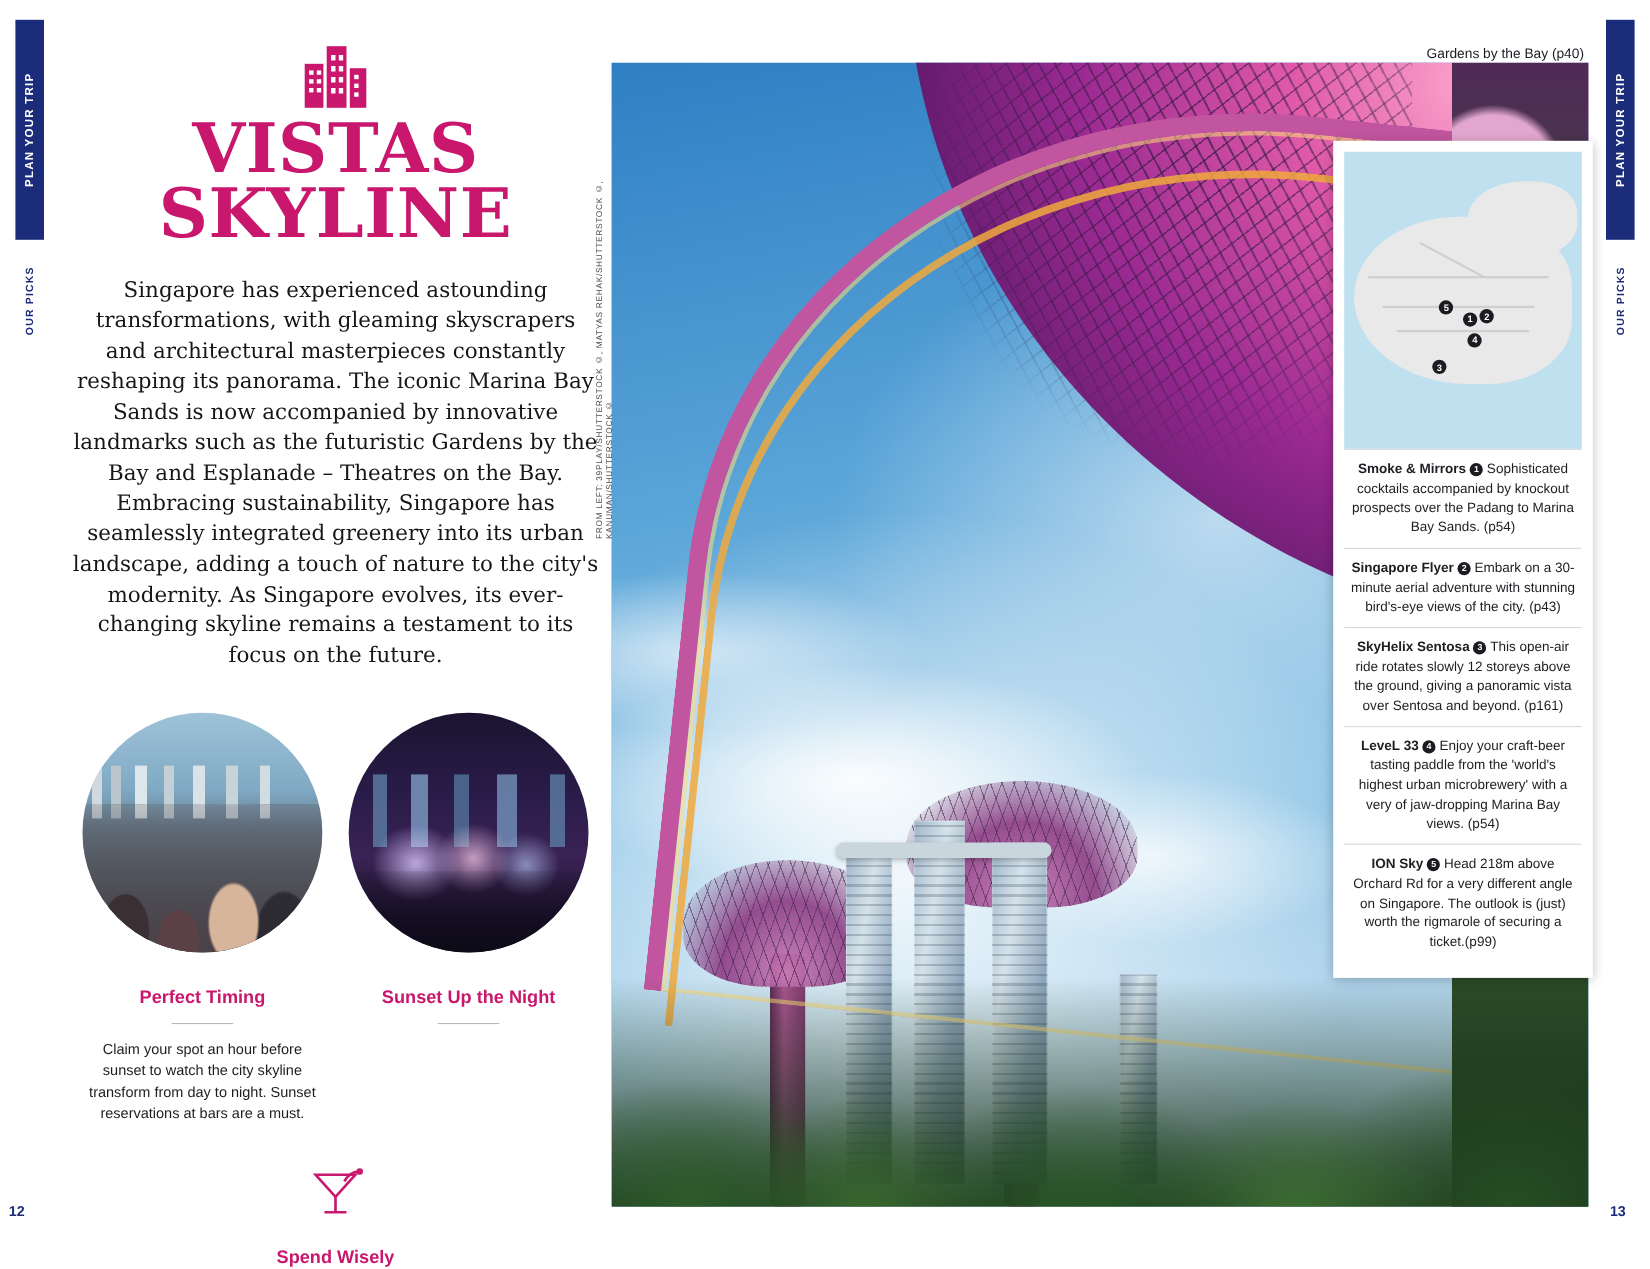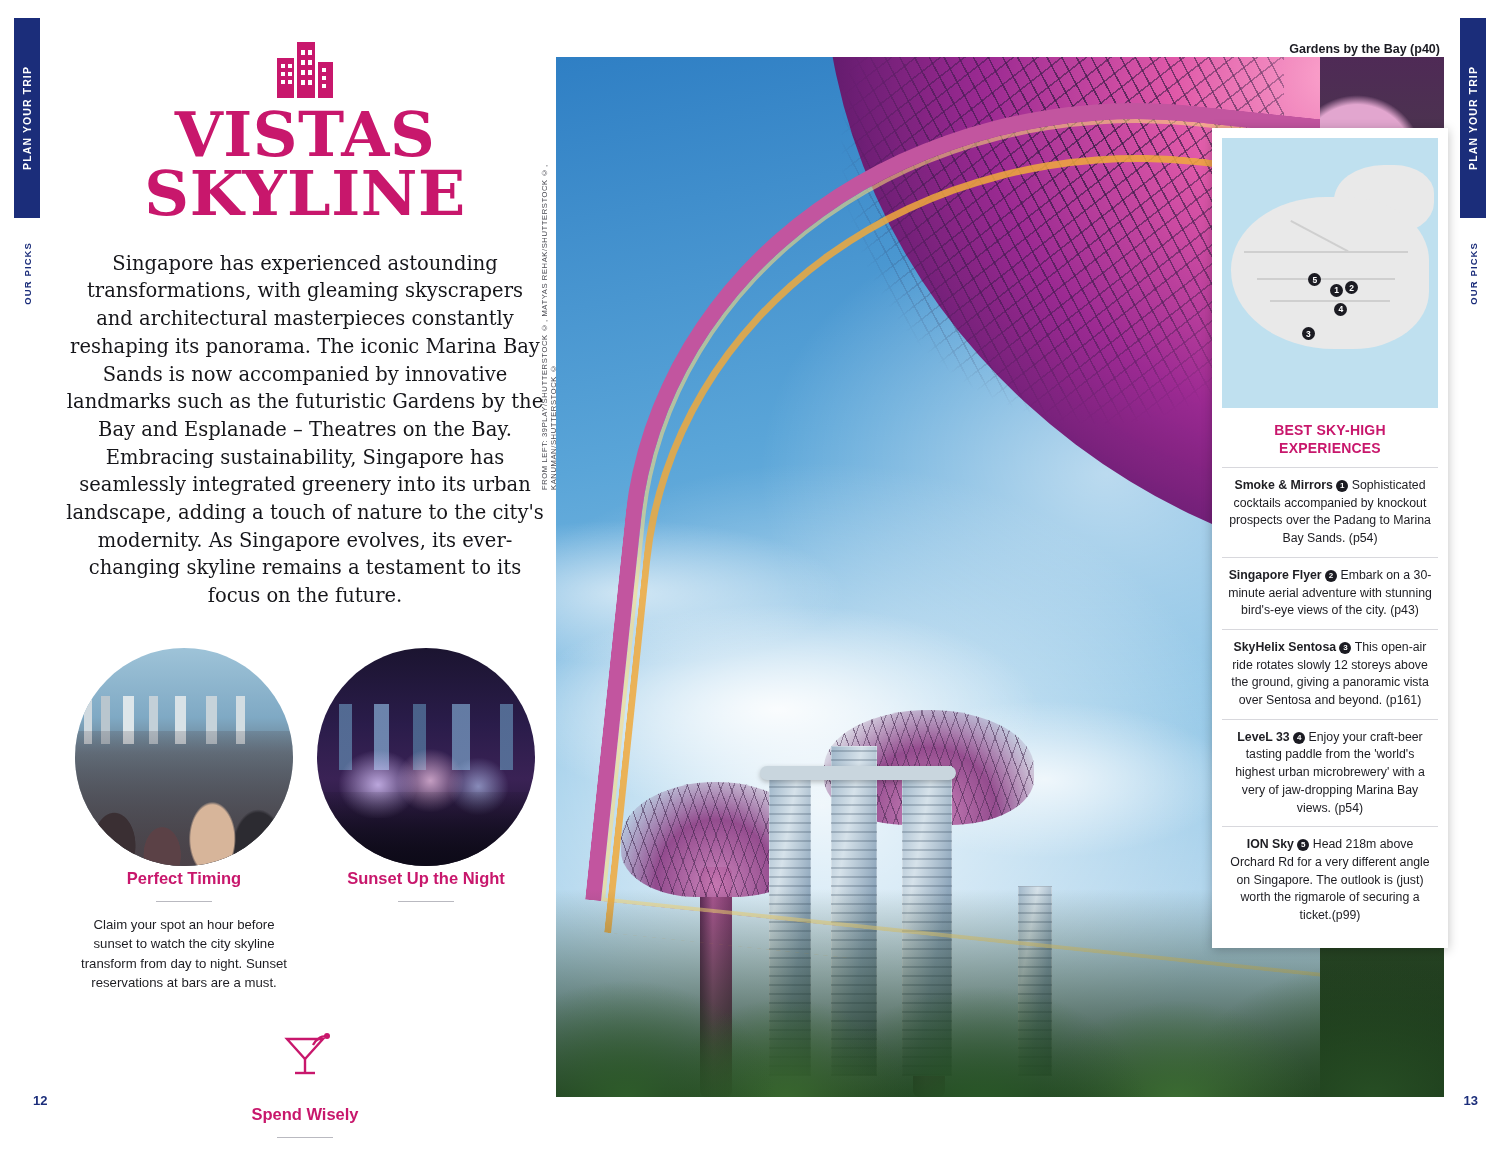--- a/index.html
+++ b/index.html
@@ -49,21 +49,21 @@
   }
 
   
   .folio {
     position: absolute;
     bottom: 46px;
     font-size: 13px;
     color: #1b2d7a;
     font-weight: bold;
   }
-  .folio.left { left: 33px; }
+  .folio.left { left: 8px; }
   .folio.right { right: 22px; }
 
   
   .left-page {
     position: absolute;
     left: 60px; top: 40px;
     width: 490px; height: 1070px;
   }
   .building-icon { width: 100%; display: flex; justify-content: center; margin-bottom: 6px; }
   .title {
@@ -95,21 +95,21 @@
     width: 218px; height: 218px;
     border-radius: 50%;
     overflow: hidden;
     position: relative;
   }
   .caption-title {
     text-align: center;
     color: #c8176c;
     font-weight: bold;
     font-size: 16.5px;
-    margin-top: 3px;
+    margin-top: 32px;
   }
   .rule {
     width: 56px; height: 1px;
     background: #b9b9c0;
     margin: 13px auto 13px;
   }
   .caption-body {
     text-align: center;
     font-size: 13.2px;
     line-height: 1.48;
@@ -258,21 +258,21 @@
     transform: rotate(180deg);
     font-size: 7.6px;
     letter-spacing: 0.6px;
     color: #4a4a52;
     height: 400px;
   }
   .photo-label {
     position: absolute;
     right: 60px; top: 42px;
     font-size: 12.5px;
-    font-weight: bold;
+    font-weight: normal;
     color: #1b1b22;
   }
 
   
   .card {
     position: absolute;
     right: 52px; top: 128px;
     width: 236px;
     background: #ffffff;
     padding: 10px 10px 14px;
@@ -523,24 +523,20 @@
       <div class="road" style="left:16%; top:52%; width:64%;"></div>
       <div class="road" style="left:22%; top:60%; width:56%;"></div>
       <div class="road" style="left:30%; top:36%; width:30%; transform:rotate(28deg);"></div>
       <div class="pin" style="left:40%; top:50%;">5</div>
       <div class="pin" style="left:50%; top:54%;">1</div>
       <div class="pin" style="left:57%; top:53%;">2</div>
       <div class="pin" style="left:52%; top:61%;">4</div>
       <div class="pin" style="left:37%; top:70%;">3</div>
     </div>
 
-    <div class="card-head">
-      <div>BEST SKY-HIGH</div>
-      <div>EXPERIENCES</div>
-    </div>
 
     <div class="card-item">
       <b>Smoke &amp; Mirrors</b>
       <span class="num">1</span>
       <span>Sophisticated cocktails accompanied by knockout prospects over the Padang to Marina Bay Sands. (p54)</span>
     </div>
     <div class="card-item">
       <b>Singapore Flyer</b>
       <span class="num">2</span>
       <span>Embark on a 30-minute aerial adventure with stunning bird's-eye views of the city. (p43)</span>

